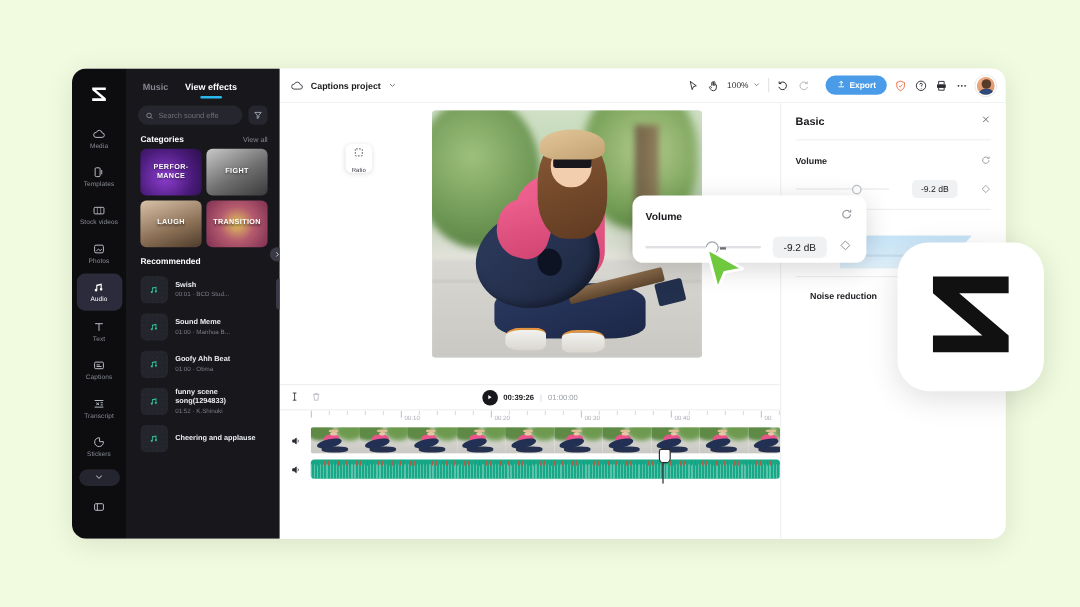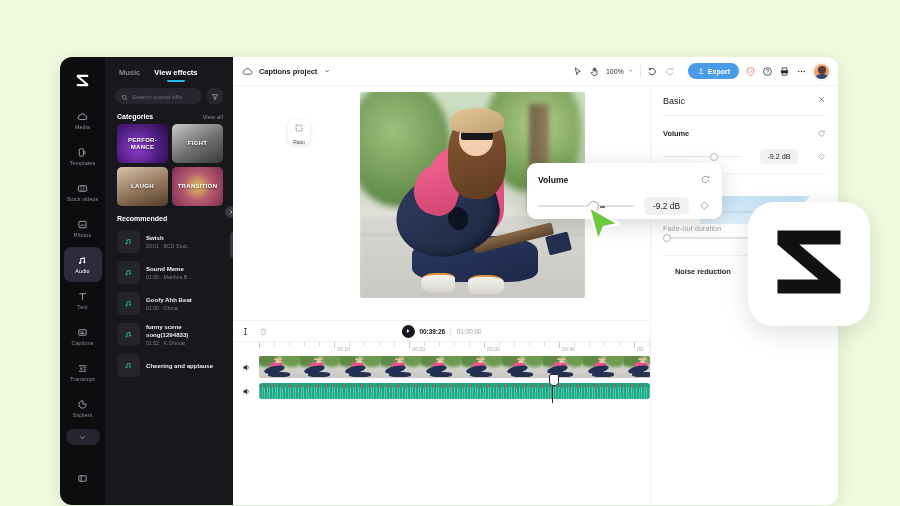--- a/index.html
+++ b/index.html
@@ -6,21 +6,21 @@
   body {
     width: 900px; height: 506px;
     background: #f0fbdf;
     font-family: "Liberation Sans", sans-serif;
     overflow: hidden;
     position: relative;
   }
   #app {
     position: absolute;
     left: 60px; top: 57px;
-    width: 778px; height: 448px;
+    width: 778px; height: 392px;
     background: #ffffff;
     border-radius: 12px;
     overflow: hidden;
     box-shadow: 0 4px 24px rgba(0,0,0,.10);
   }
 
   
   .rail {
     position: absolute; left: 0; top: 0;
     width: 45px; height: 100%;
@@ -268,21 +268,21 @@
   
   .basic-panel {
     position: absolute; right: 0; top: 29px;
     width: 188px; bottom: 0;
     background: #fff;
     border-left: 1px solid #f0f1f3;
     padding: 9px 12px 0 12px;
     z-index: 3;
   }
   .bp-head { display: flex; justify-content: space-between; align-items: center; }
-  .bp-title { font-size: 9px; font-weight: 400; color: #15161a; }
+  .bp-title { font-size: 9px; font-weight: 700; color: #15161a; }
   .bp-close { color: #5d6168; cursor: pointer; font-size: 10px; line-height: 1; }
   .bp-hr { height: 1px; background: #eef0f2; margin: 9px 0 8px 0; }
   .bp-row { display: flex; align-items: center; justify-content: space-between; margin-bottom: 7px;}
   .bp-lbl { font-size: 7.4px; color: #1c1d22; font-weight: 700; }
   .bp-lbl.muted { color: #a3a7ae; font-weight: 400; }
   .bp-icons { display: flex; gap: 11px; align-items: center; color: #8b9096; }
   .val-pill {
     background: #f0f1f3; border-radius: 4px; padding: 3px 7px;
     font-size: 7.2px; color: #1d1e22; min-width: 37px; text-align: center;
   }
@@ -816,27 +816,20 @@
       </div>
 
       <div>
         <div class="bp-lbl muted">Fade-in duration</div>
         <div class="slider fade-slider">
           <div class="track"></div>
           <div class="knob" style="left:0"></div>
         </div>
       </div>
 
-      <div style="margin-top:7px">
-        <div class="bp-lbl muted">Fade-out duration</div>
-        <div class="slider fade-slider">
-          <div class="track"></div>
-          <div class="knob" style="left:0"></div>
-        </div>
-      </div>
 
       <div class="bp-hr" style="margin-top:12px"></div>
 
       <div class="nr-row">
         <div class="bp-lbl">Noise reduction</div>
         <div class="toggle"></div>
       </div>
     </div>
 
     <div class="timeline">

